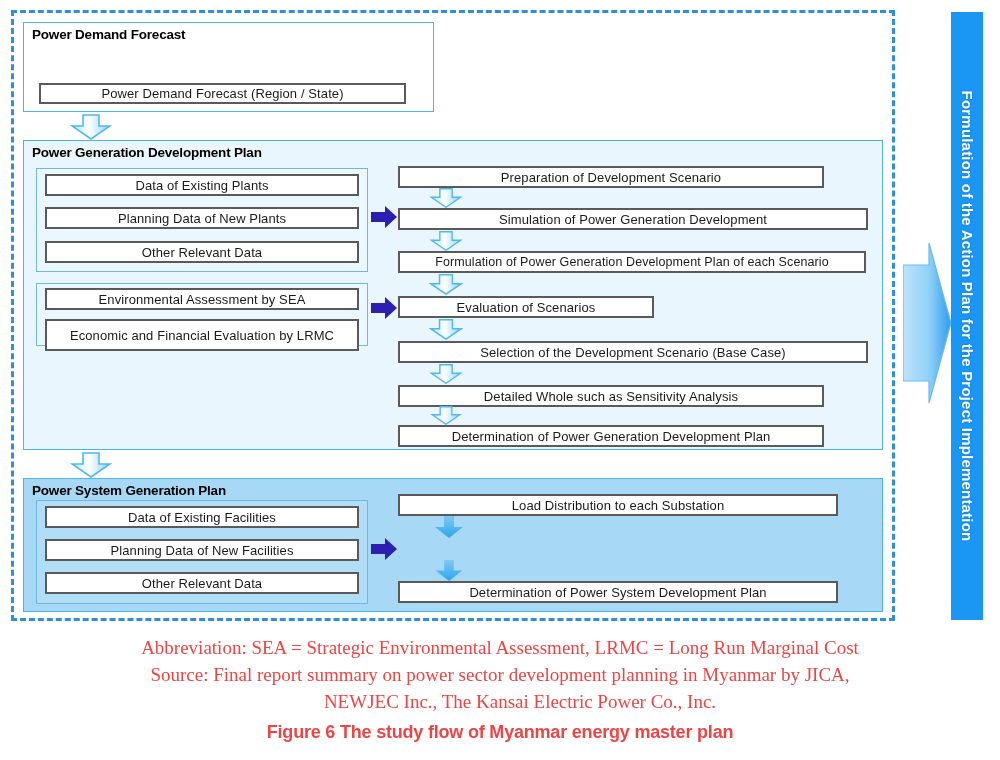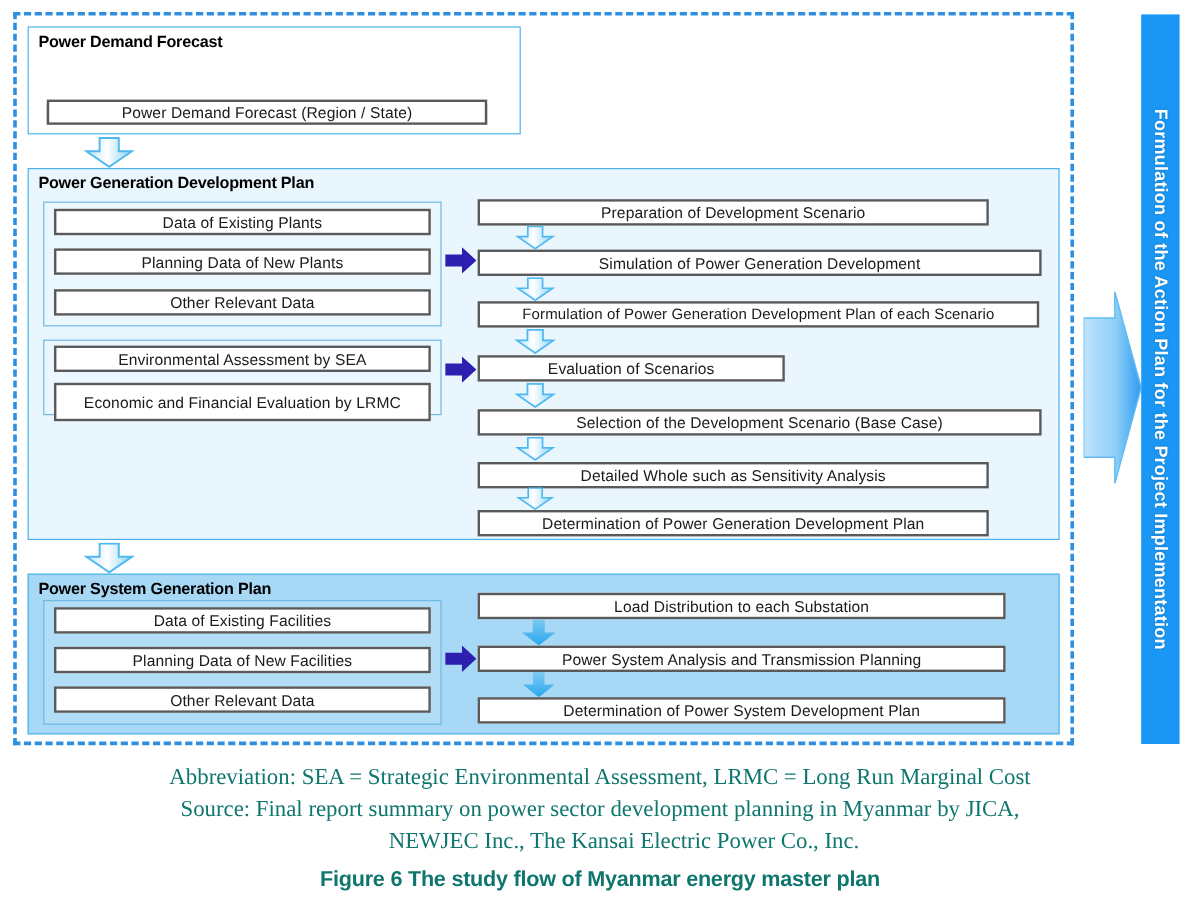--- a/index.html
+++ b/index.html
@@ -111,21 +111,21 @@
     width: 48px; height: 160px;
   }
 
   
   #caption {
     position: absolute;
     left: 0; top: 634px;
     width: 1000px;
     text-align: center;
     font-family: "Liberation Serif", serif;
-    color: #0f766e;
+    color: #ef4444;
   }
   #caption .line {
     font-size: 19px;
     line-height: 27px;
   }
   #caption .indent { padding-left: 40px; }
   #caption .figtitle {
     margin-top: 7px;
     font-family: "Liberation Sans", sans-serif;
     font-size: 18px;
@@ -227,21 +227,20 @@
   <div class="group-box" style="left:36px; top:500px; width:332px; height:104px;"></div>
   <div class="box" style="left:45px; top:506px; width:314px; height:22px;">Data of Existing Facilities</div>
   <div class="box" style="left:45px; top:539px; width:314px; height:22px;">Planning  Data of New Facilities</div>
   <div class="box" style="left:45px; top:572px; width:314px; height:22px;">Other Relevant  Data</div>
 
   <svg class="arrow-right-purple" style="left:371px; top:538px;" width="26" height="22" viewBox="0 0 26 22">
     <polygon points="0,6 14,6 14,0 26,11 14,22 14,16 0,16" fill="#2d1fb0"></polygon>
   </svg>
 
   <div class="box" style="left:398px; top:494px; width:440px; height:22px;">Load Distribution to each Substation</div>
-  <div class="box" style="left:398px; top:538px; width:440px; height:22px;">Power System Analysis and Transmission Planning</div>
   <div class="box" style="left:398px; top:581px; width:440px; height:22px;">Determination of Power System Development  Plan</div>
 
   <svg class="arrow-down-solid" style="left:434px; top:516px;" width="30" height="22" viewBox="0 0 30 22">
     <polygon points="10,0 20,0 20,11 29,11 15,22 1,11 10,11" fill="url(#gradSolid)"></polygon>
   </svg>
   <svg class="arrow-down-solid" style="left:434px; top:560px;" width="30" height="21" viewBox="0 0 30 22">
     <polygon points="10,0 20,0 20,11 29,11 15,22 1,11 10,11" fill="url(#gradSolid)"></polygon>
   </svg>
 
   <svg id="big-right-arrow" viewBox="0 0 48 160" preserveAspectRatio="none">

